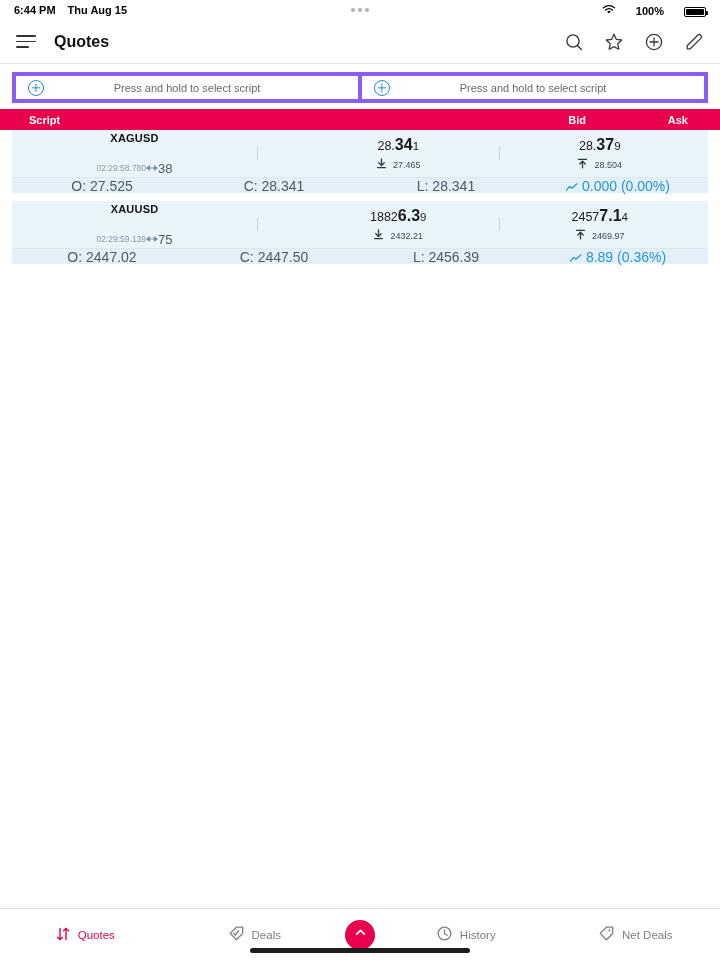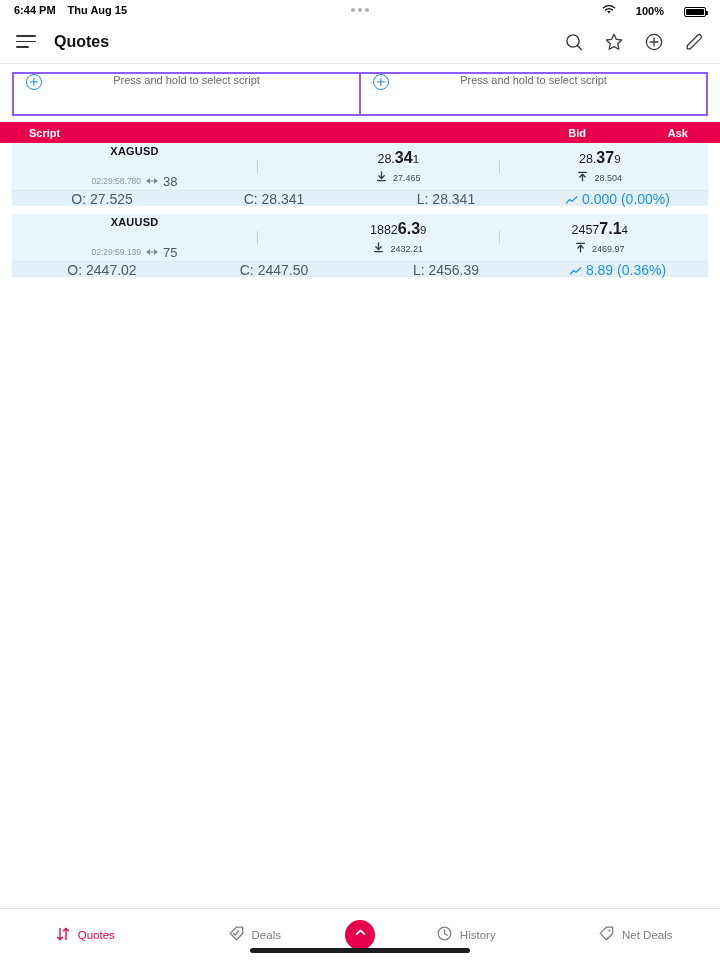--- a/index.html
+++ b/index.html
@@ -61,24 +61,25 @@
   .nav-actions svg { display: block; }
 
   
   .selector-row {
     display: flex;
     padding: 8px 12px 6px 12px;
     gap: 0;
   }
   .selector-card {
     flex: 1;
-    height: 44px;
-    border: 2px solid #8b5cf6;
+    height: 31px;
+    border: 4px solid #8b5cf6;
     background: #fff;
     display: flex;
+    align-items: center;
     position: relative;
   }
   .selector-card:first-child { border-right: none; }
   .plus-circle {
     width: 16px; height: 16px;
     border: 1.3px solid #1f8fd6;
     border-radius: 50%;
     position: relative;
     margin-left: 12px;
     flex: none;
@@ -119,21 +120,21 @@
     display: flex;
     align-items: center;
     height: 47px;
     position: relative;
   }
   .q-symbol-col {
     width: 245px;
     display: flex; flex-direction: column; align-items: center; justify-content: center;
   }
   .q-symbol { font-size: 11px; font-weight: bold; color: #111; letter-spacing: .2px; }
-  .q-sub { display: flex; align-items: center; gap: 5px; margin-top: 17px; }
+  .q-sub { display: flex; align-items: center; margin-top: 17px; }
   .q-time { font-size: 8.5px; color: #8a9aa6; }
   .q-spread-ic { width: 12px; height: 9px; position: relative; display: inline-block; }
   .q-spread-ic::before, .q-spread-ic::after {
     content: ""; position: absolute; top: 50%; width: 0; height: 0;
     border-top: 3px solid transparent; border-bottom: 3px solid transparent;
     transform: translateY(-50%);
   }
   .q-spread-ic::before { left: 0; border-right: 4px solid #7a8c99; }
   .q-spread-ic::after { right: 0; border-left: 4px solid #7a8c99; }
   .q-spread-ic i { position: absolute; left: 4px; right: 4px; top: 50%; height: 1px; background: #7a8c99; transform: translateY(-50%); }

